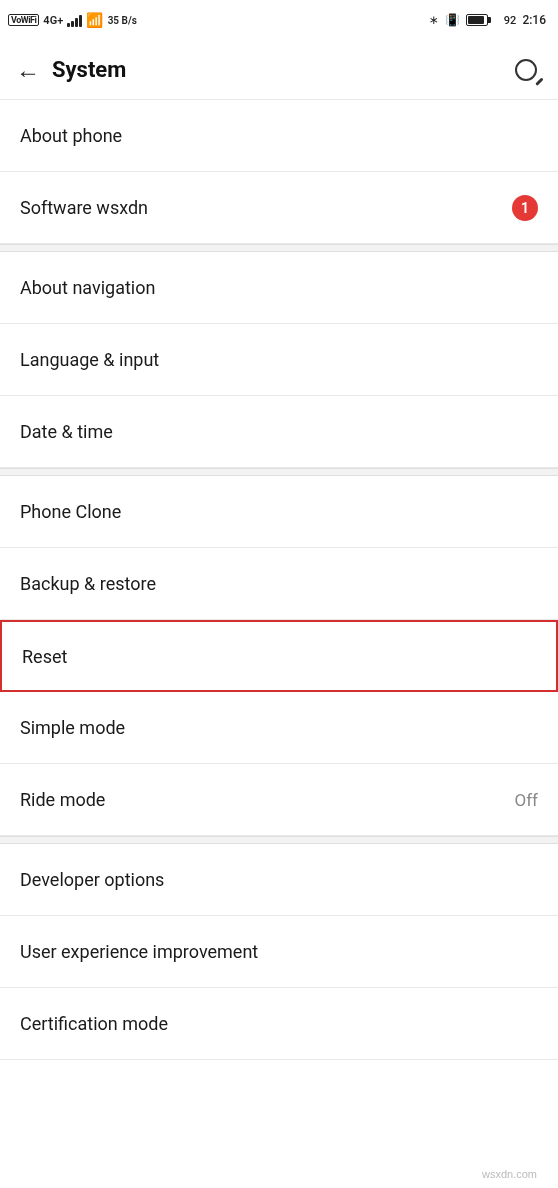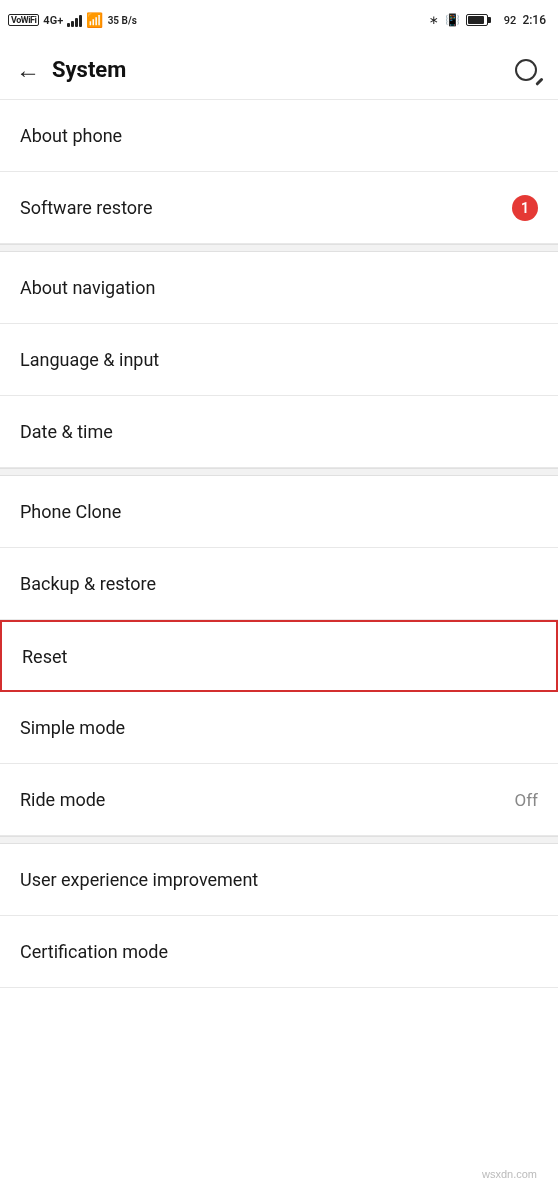--- a/index.html
+++ b/index.html
@@ -252,21 +252,21 @@
   <div class="header-search">
     <div class="search-circle"></div>
   </div>
 </div>
 
 <ul class="menu-list" id="menu-list">
 <li class="menu-item">
       <span class="menu-item-text">About phone</span>
     </li>
     <li class="menu-item">
-      <span class="menu-item-text">Software restore</span>
+      <span class="menu-item-text">Software wsxdn</span>
       <div class="menu-item-right">
         <div class="badge-red">1</div>
       </div>
     </li>
     <li class="group-separator"></li>
     <li class="menu-item">
       <span class="menu-item-text">About navigation</span>
     </li>
     <li class="menu-item">
       <span class="menu-item-text">Language &amp; input</span>
@@ -288,20 +288,23 @@
       <span class="menu-item-text">Simple mode</span>
     </li>
     <li class="menu-item">
       <span class="menu-item-text">Ride mode</span>
       <div class="menu-item-right">
         <span class="menu-item-value">Off</span>
       </div>
     </li>
     <li class="group-separator"></li>
     <li class="menu-item">
+      <span class="menu-item-text">Developer options</span>
+    </li>
+    <li class="menu-item">
       <span class="menu-item-text">User experience improvement</span>
     </li>
     <li class="menu-item">
       <span class="menu-item-text">Certification mode</span>
     </li>
   </ul>
 
 <div class="watermark">wsxdn.com</div>
 
 </body></html>

